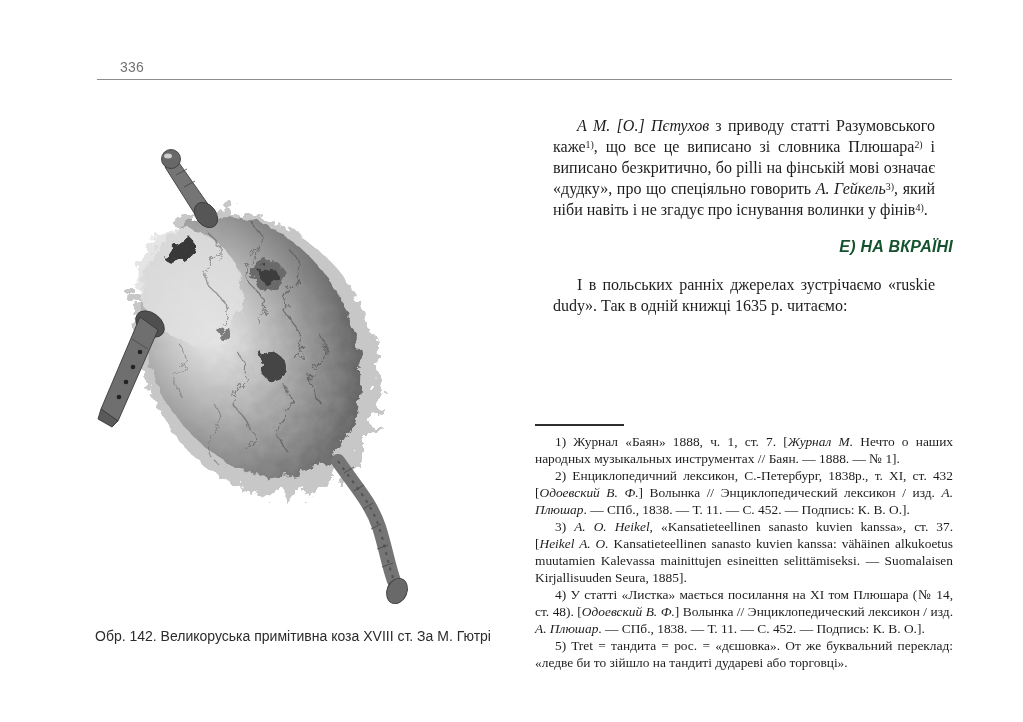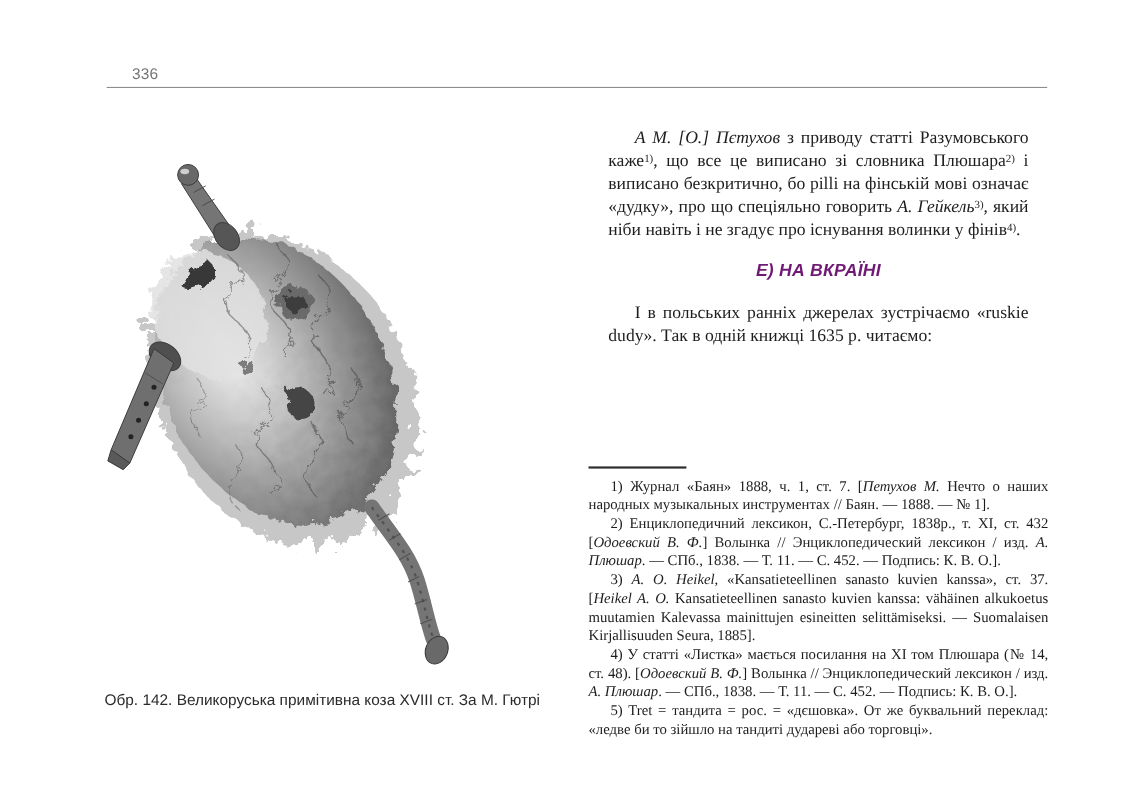--- a/index.html
+++ b/index.html
@@ -16,22 +16,22 @@
 
   
   #figure-box{position:absolute;left:88px;top:103px;width:402px;height:515px;}
   #figure-caption{position:absolute;left:95px;top:628px;width:430px;
             font-family:"Liberation Sans",sans-serif;font-size:14px;color:#2b2b2b;}
 
   
   #text-col{position:absolute;left:535px;top:97px;width:418px;}
   p.body-par{margin:18px;font-size:16px;line-height:21px;text-align:justify;text-indent:24px;
             hyphens:none;}
-  h3.section-heading{margin:9px 0 6px 0;text-align:center;font-family:"Liberation Sans",sans-serif;
-            font-size:16px;font-weight:bold;font-style:italic;color:#701a75;letter-spacing:.2px;}
+  h3.section-heading{margin:9px 0 6px 0;text-align:right;font-family:"Liberation Sans",sans-serif;
+            font-size:16px;font-weight:bold;font-style:italic;color:#14532d;letter-spacing:.2px;}
   .it{font-style:italic;}
   sup{font-size:.62em;line-height:0;position:relative;top:-.45em;vertical-align:baseline;}
 
   
   #footnotes{position:absolute;left:535px;top:424px;width:418px;}
   #footnote-separator{width:89px;height:1.5px;background:#2e2e2e;margin:0 0 7px 0;}
   p.fn-par{margin:0;font-size:13.4px;line-height:17px;text-align:justify;text-indent:20px;}
 </style>
 </head>
 <body>
@@ -122,20 +122,20 @@
   <div id="figure-caption">Обр. 142. Великоруська примітивна коза XVIII ст. За М. Гютрі</div>
 
   <div id="text-col">
     <p class="body-par"><span class="it">А М. [О.] Пєтухов</span><span> з приводу статті Разумовського каже</span><sup>1)</sup><span>, що все це виписано зі словника Плюшара</span><sup>2)</sup><span> і виписано безкритично, бо pilli на фінській мові означає «дудку», про що спеціяльно говорить </span><span class="it">А. Гейкель</span><sup>3)</sup><span>, який ніби навіть і не згадує про існування волинки у фінів</span><sup>4)</sup><span>.</span></p>
     <h3 class="section-heading">Е) НА ВКРАЇНІ</h3>
     <p class="body-par"><span>І в польських ранніх джерелах зустрічаємо «ruskie dudy». Так в одній книжці 1635 р. читаємо:</span></p>
   </div>
 
   <div id="footnotes">
     <div id="footnote-separator"></div>
-    <p class="fn-par"><span>1) Журнал «Баян» 1888, ч. 1, ст. 7. [</span><span class="it">Петухов М.</span><span> Нечто о наших народных музыкальных инструментах // Баян. — 1888. — № 1].</span></p>
+    <p class="fn-par"><span>1) Журнал «Баян» 1888, ч. 1, ст. 7. [</span><span class="it">Журнал М.</span><span> Нечто о наших народных музыкальных инструментах // Баян. — 1888. — № 1].</span></p>
     <p class="fn-par"><span>2) Енциклопедичний лексикон, С.-Петербург, 1838р., т. XI, ст. 432 [</span><span class="it">Одоевский В. Ф.</span><span>] Волынка // Энциклопедический лексикон / изд. </span><span class="it">А. Плюшар</span><span>. — СПб., 1838. — Т. 11. — С. 452. — Подпись: К. В. О.].</span></p>
     <p class="fn-par"><span>3) </span><span class="it">A. O. Heikel</span><span>, «Kansatieteellinen sanasto kuvien kanssa», ст. 37. [</span><span class="it">Heikel A. O.</span><span> Kansatieteellinen sanasto kuvien kanssa: vähäinen alkukoetus muutamien Kalevassa mainittujen esineitten selittämiseksi. — Suomalaisen Kirjallisuuden Seura, 1885].</span></p>
     <p class="fn-par"><span>4) У статті «Листка» мається посилання на XI том Плюшара (№ 14, ст. 48). [</span><span class="it">Одоевский В. Ф.</span><span>] Волынка // Энциклопедический лексикон / изд. </span><span class="it">А. Плюшар</span><span>. — СПб., 1838. — Т. 11. — С. 452. — Подпись: К. В. О.].</span></p>
     <p class="fn-par"><span>5) Tret = тандита = рос. = «дєшовка». От же буквальний переклад: «ледве би то зійшло на тандиті дудареві або торговці».</span></p>
   </div>
 
 </div>
 
 </body></html>

